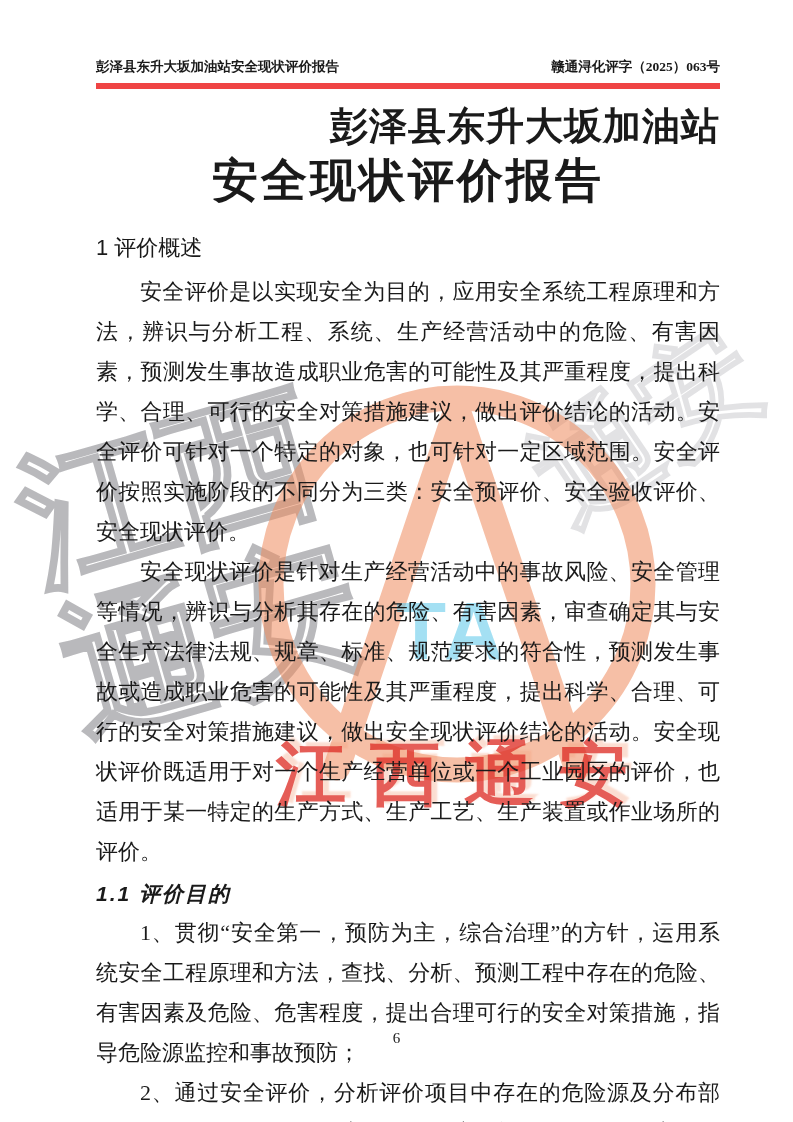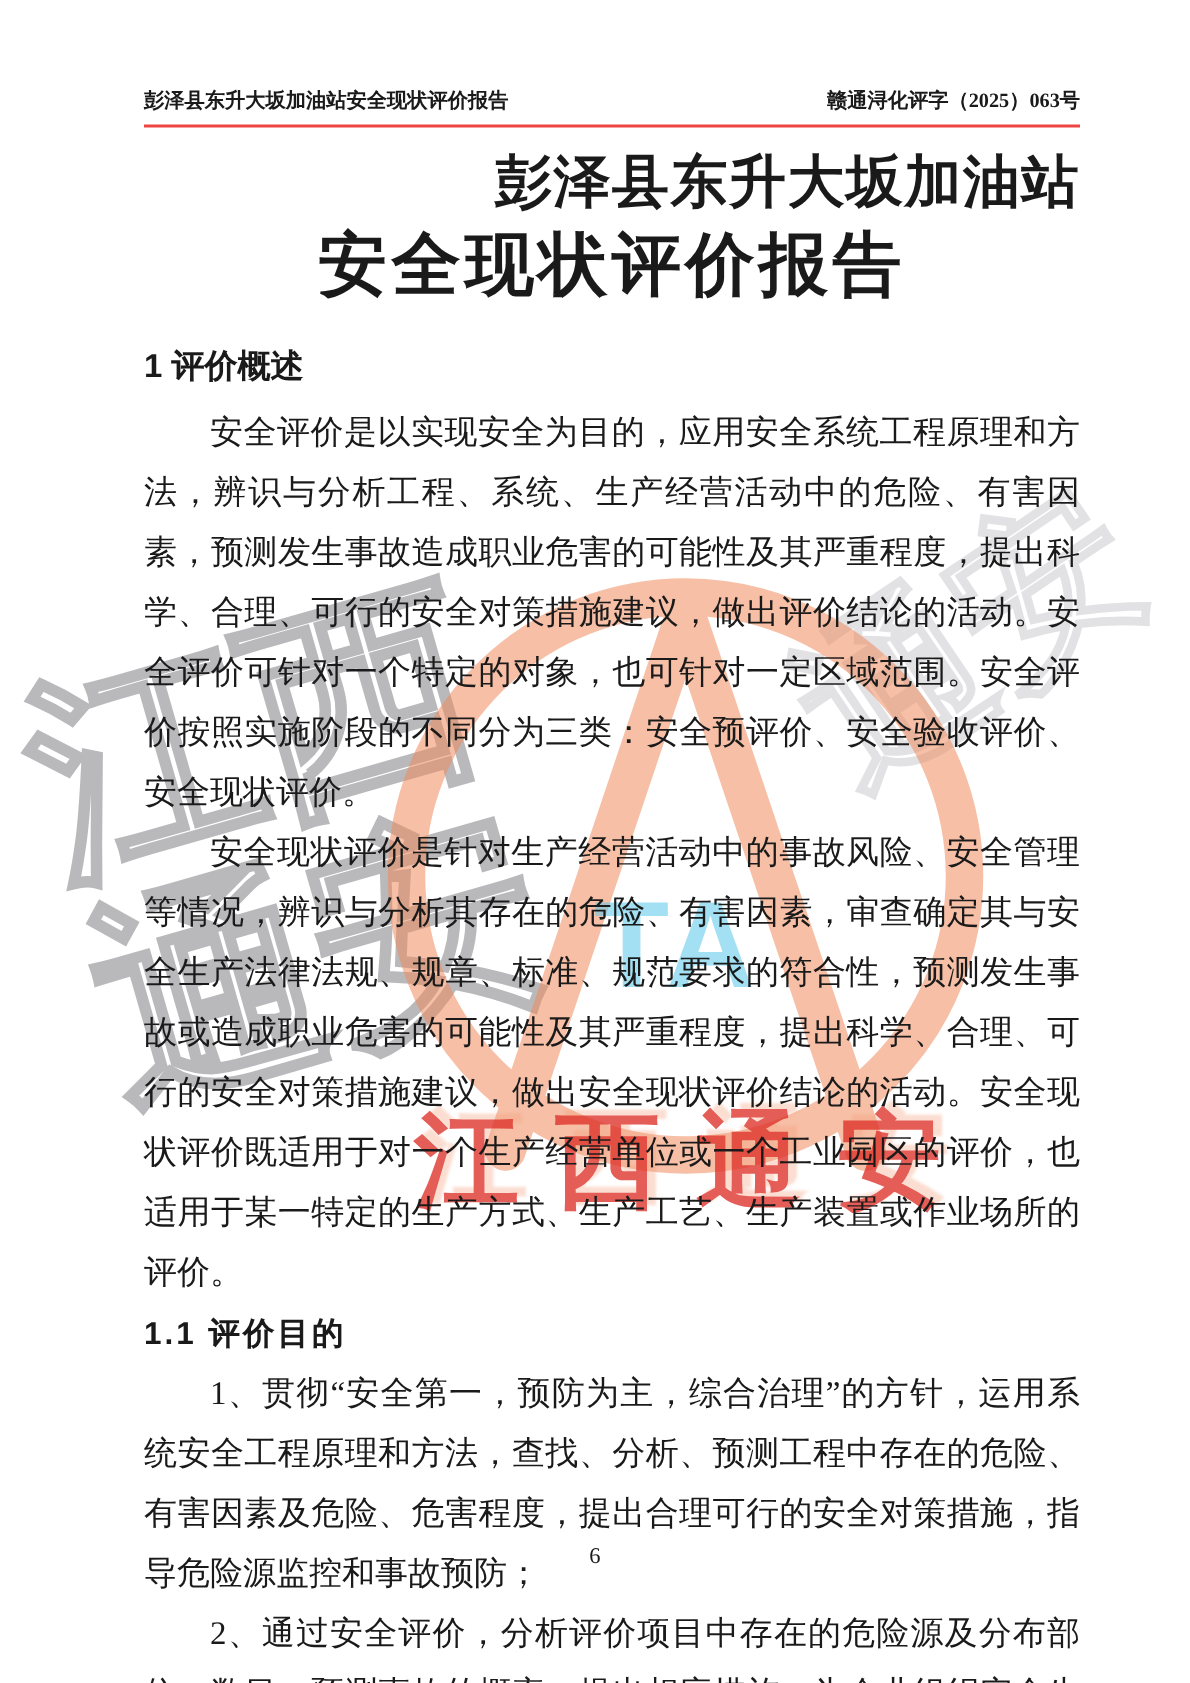--- a/index.html
+++ b/index.html
@@ -45,42 +45,42 @@
     left:520px;top:340px;width:320px;
     font-size:120px;
     -webkit-text-stroke:2px rgba(150,150,158,.28);
     transform:rotate(-34deg);
   }
   
   .content{position:relative;z-index:1;padding:58px 73px 0 96px;}
   .doc-header{
     display:flex;justify-content:space-between;align-items:flex-end;
     font-weight:700;font-size:13.5px;
-    border-bottom:2px solid #ef4444;
+    border-bottom:6px solid #ef4444;
     padding-bottom:7px;
   }
   .title1{
     margin:14px 0 0 0;text-align:right;
     font-family:"Liberation Serif", serif;
     font-weight:700;font-size:38px;line-height:46px;letter-spacing:1px;
   }
   .title2{
     margin:3px 0 0 0;text-align:center;
     font-family:"Liberation Sans", sans-serif;
     font-weight:900;font-size:46px;line-height:56px;letter-spacing:3px;
   }
   .sec-h1{
     margin:26px 0 10px 0;
     font-family:"Liberation Sans", sans-serif;
-    font-weight:700;font-size:22px;line-height:28px;
+    font-weight:400;font-size:22px;line-height:28px;
   }
   .sec-h2{
     margin:8px 0 6px 0;
     font-family:"Liberation Sans", sans-serif;
-    font-weight:900;font-size:21px;line-height:27px;letter-spacing:2px;
+    font-weight:900;font-size:21px;line-height:27px;letter-spacing:2px;font-style:italic;
   }
   .body-p{
     margin:0;
     font-size:22px;line-height:40px;
     text-align:justify;
     text-indent:2em;
   }
   .page-num{
     position:absolute;left:0;right:0;top:1030px;
     text-align:center;font-size:15px;z-index:1;

